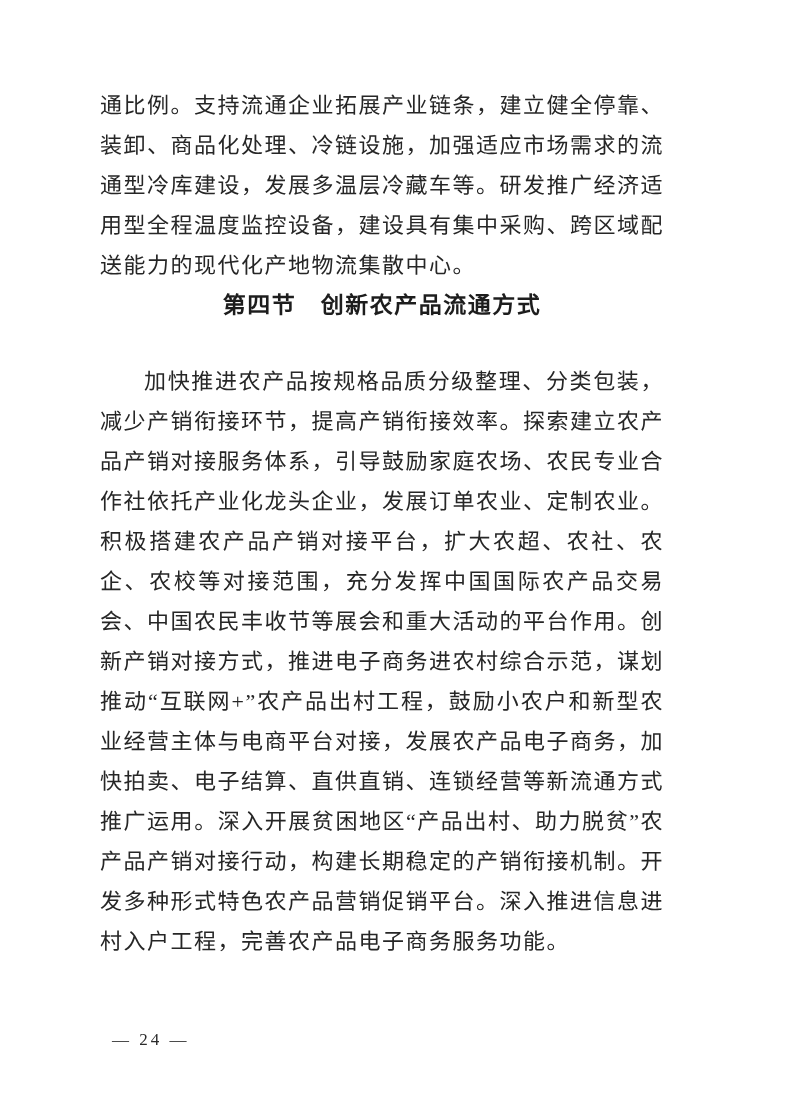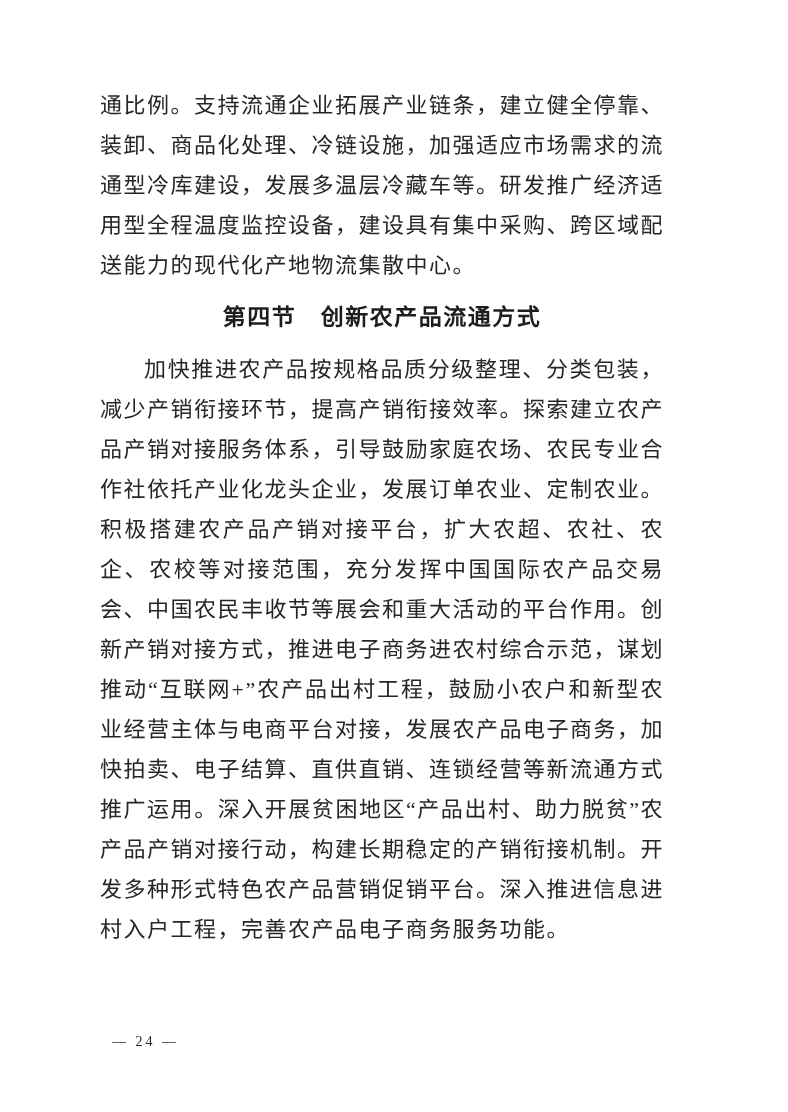--- a/index.html
+++ b/index.html
@@ -25,35 +25,36 @@
   .para {
     margin: 0;
     font-size: 22px;
     line-height: 40px;
     letter-spacing: 1.5px;
     text-align: justify;
     text-justify: inter-ideograph;
   }
   .para.indent {
     text-indent: 44px;
+    margin-top: 36px;
   }
   .heading {
-    margin: 12px;
+    margin: 0;
     font-size: 23px;
     line-height: 40px;
     font-weight: bold;
     text-align: center;
     letter-spacing: 1.5px;
     color: #1d1d1d;
   }
   .page-number {
     position: absolute;
     left: 112px;
     bottom: 62px;
-    font-size: 14px;
+    font-size: 17px;
     letter-spacing: 3px;
     color: #2a2a2a;
   }
 </style>
 </head>
 <body>
 
 <div class="page">
   <div class="content">
     <p class="para">通比例。支持流通企业拓展产业链条，建立健全停靠、装卸、商品化处理、冷链设施，加强适应市场需求的流通型冷库建设，发展多温层冷藏车等。研发推广经济适用型全程温度监控设备，建设具有集中采购、跨区域配送能力的现代化产地物流集散中心。</p>

